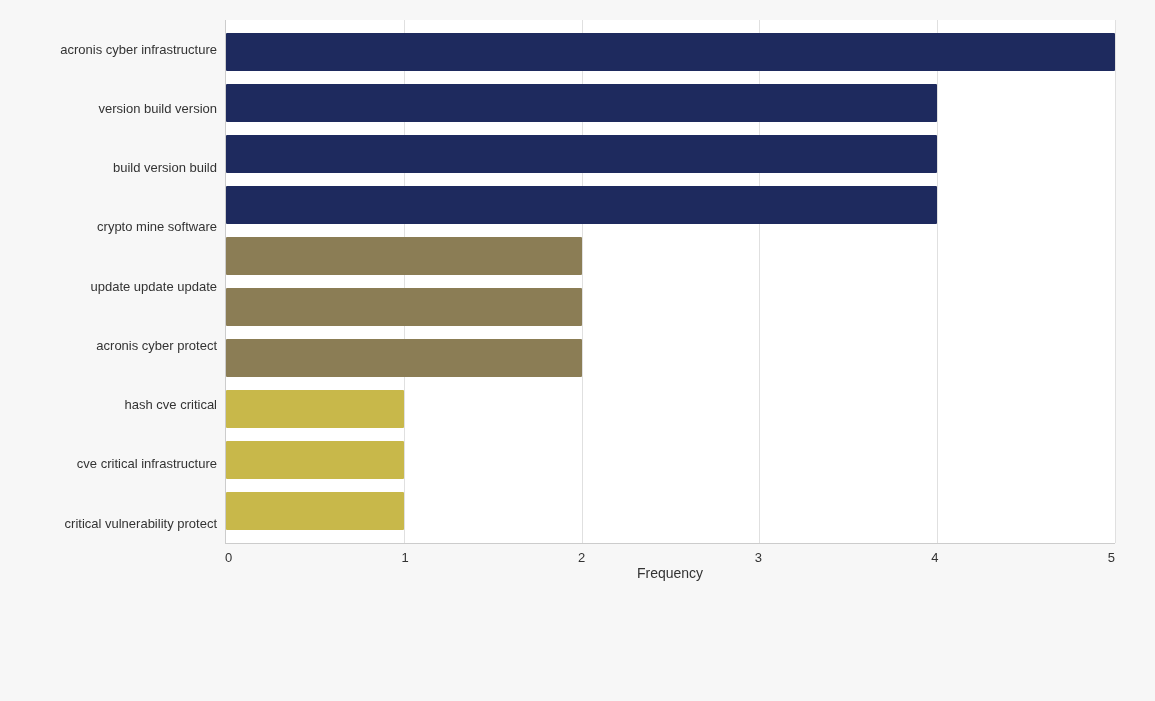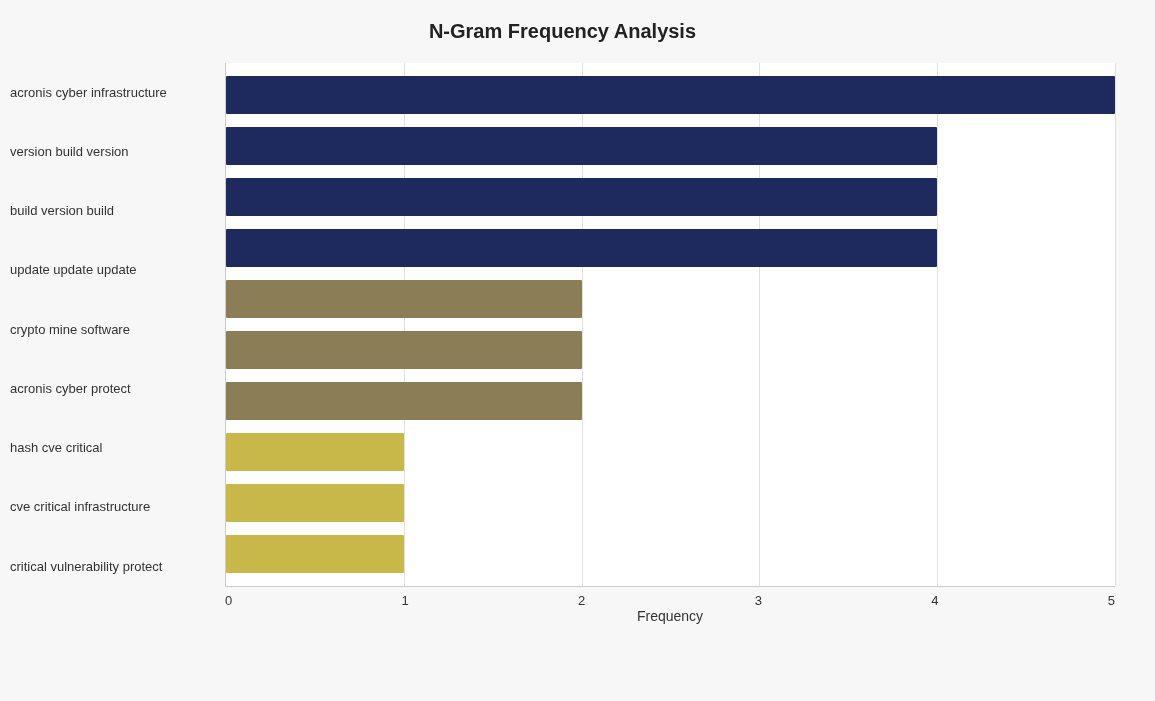--- a/index.html
+++ b/index.html
@@ -29,21 +29,21 @@
     .chart-area {
       display: flex;
       width: 100%;
       height: calc(100% - 60px);
       position: relative;
     }
     .y-labels {
       display: flex;
       flex-direction: column;
       justify-content: space-around;
-      align-items: flex-start;
+      align-items: flex-end;
       width: 215px;
       min-width: 215px;
       padding-right: 8px;
       padding-bottom: 28px;
     }
     .y-label {
       font-size: 13px;
       color: #333;
       text-align: right;
       line-height: 1.2;
@@ -113,29 +113,28 @@
       color: #333;
       margin-top: 0;
     }
     
     
   </style>
 </head>
 <body>
 
 <div class="chart-container">
-  <div class="chart-title">N-Gram Frequency Analysis</div>
   <div class="chart-area">
     <div class="y-labels">
 
     <div class="y-label">acronis cyber infrastructure</div>
         <div class="y-label">version build version</div>
         <div class="y-label">build version build</div>
+        <div class="y-label">crypto mine software</div>
         <div class="y-label">update update update</div>
-        <div class="y-label">crypto mine software</div>
         <div class="y-label">acronis cyber protect</div>
         <div class="y-label">hash cve critical</div>
         <div class="y-label">cve critical infrastructure</div>
         <div class="y-label">critical vulnerability protect</div>
       </div>
     <div class="bars-and-xaxis">
       <div class="bars-wrapper">
         <div class="grid-lines">
 
         <div class="grid-line" style="left: 20%;"></div>

